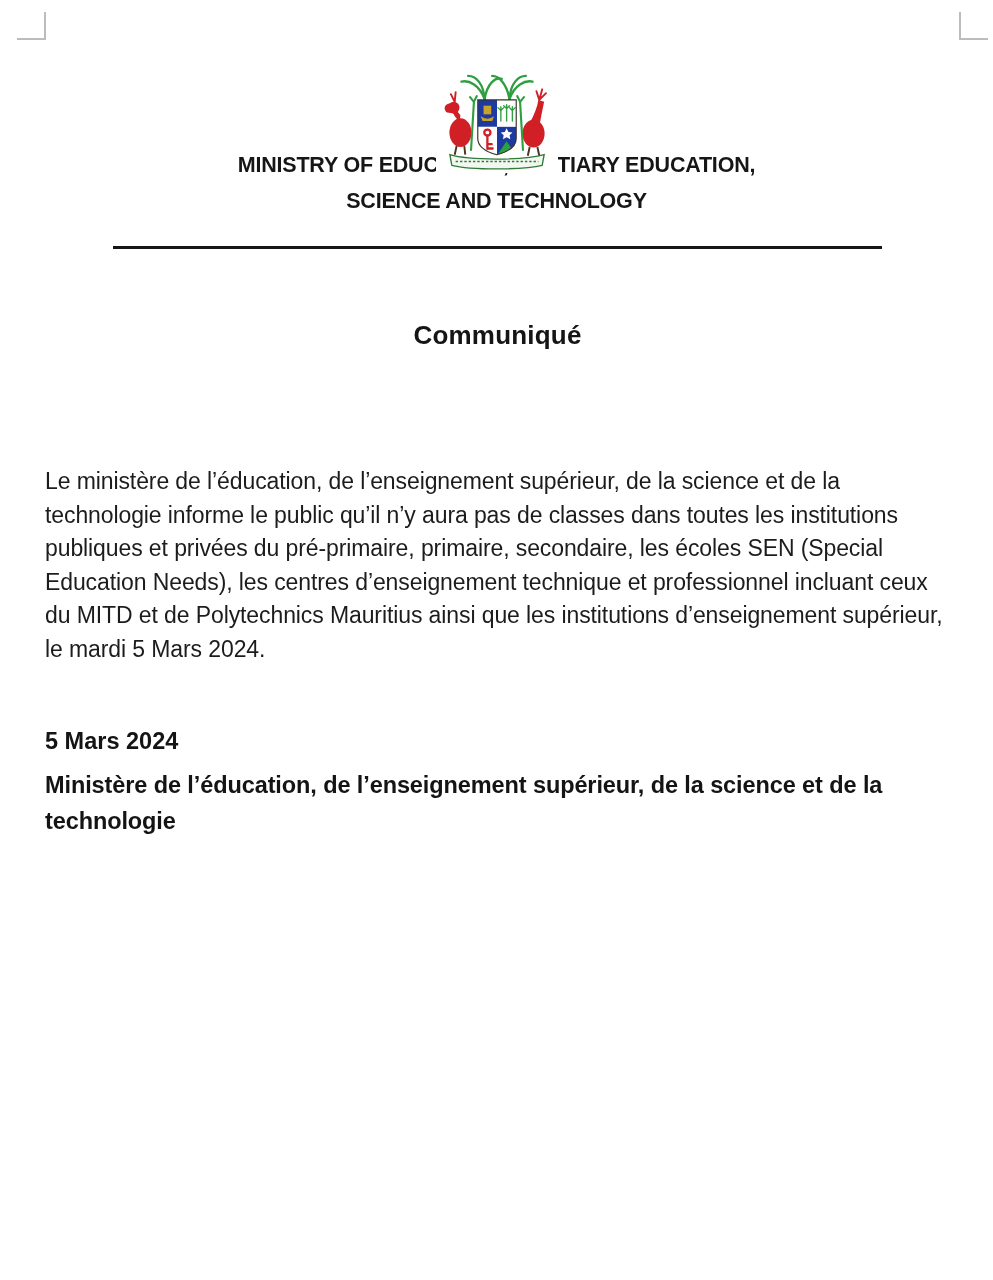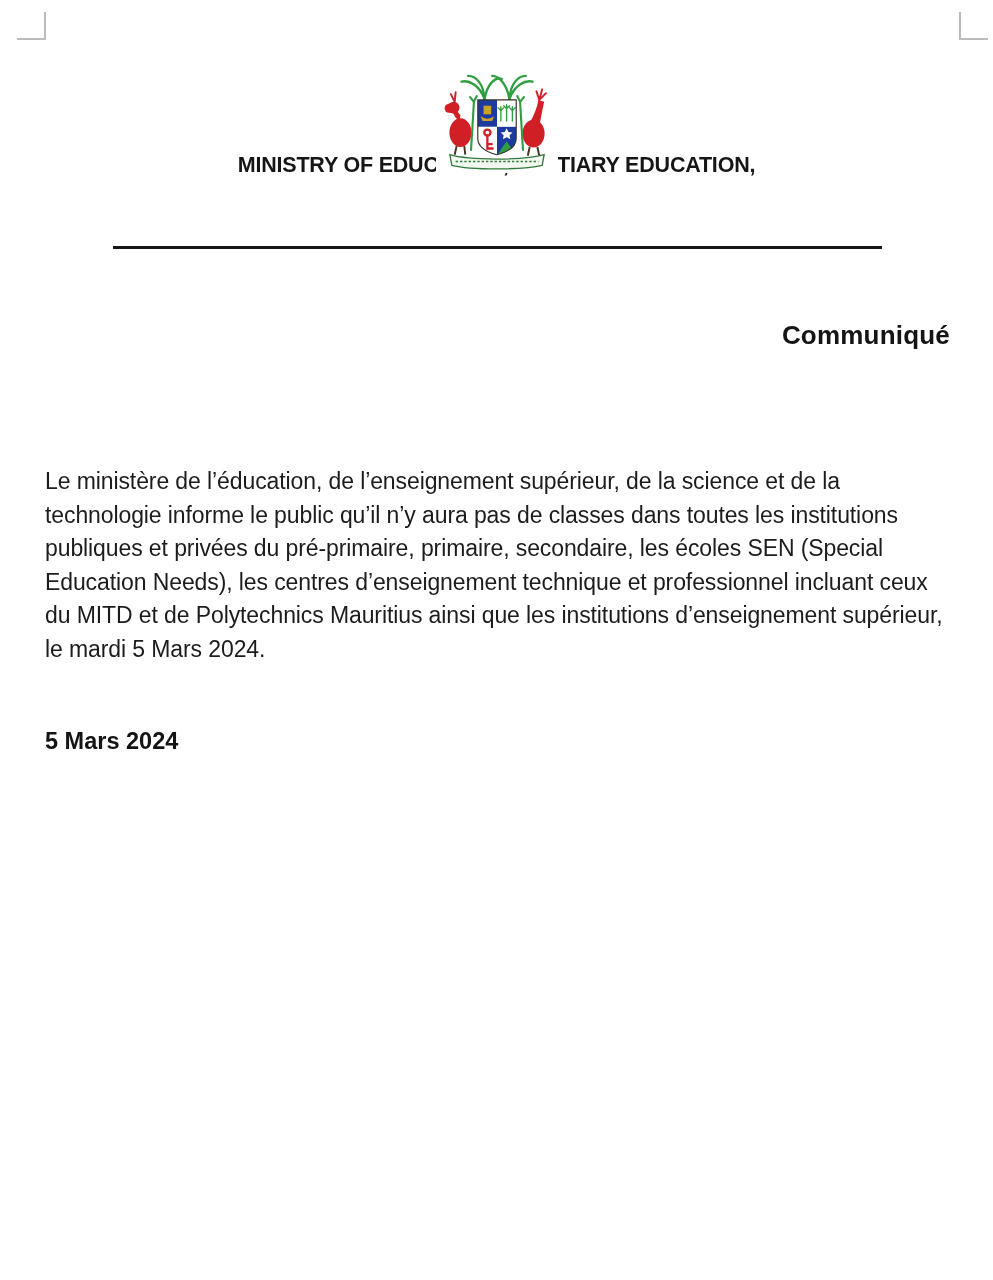--- a/index.html
+++ b/index.html
@@ -28,21 +28,21 @@
   .title-line{position:absolute;left:0;right:0;text-align:center;
     font-weight:700;font-size:21.5px;letter-spacing:-0.2px;color:#161616;}
   .title-line1{top:153px;}
   .title-line2{top:189px;}
   .logo{position:absolute;top:73px;left:50%;transform:translateX(-50%);
     width:122px;height:100px;background:#ffffff;z-index:2;}
   .logo svg{display:block;width:122px;height:100px;}
   .rule{position:absolute;top:246px;left:113px;width:769px;height:3px;background:var(--divider);}
 
   .main{position:absolute;top:249px;left:45px;width:905px;}
-  .heading{margin:71px 0 114px;text-align:right;font-size:26px;font-weight:600;letter-spacing:0.2px;color:#151515;}
+  .heading{margin:71px 0 114px;text-align:center;font-size:26px;font-weight:600;letter-spacing:0.2px;color:#151515;}
   .body-par{margin:4px 0 59px;font-size:23px;line-height:33.5px;color:var(--ink);letter-spacing:-0.1px;}
   .date-line{margin:0 0 8px;font-size:23.5px;line-height:33.5px;font-weight:700;color:#141414;}
   .signature{width:932px;font-size:23.5px;line-height:36px;font-weight:700;color:#141414;letter-spacing:-0.1px;}
 
   
   .f-red{fill:var(--em-red);} .s-red{stroke:var(--em-red);fill:none;}
   .f-green{fill:var(--em-green);} .s-green{stroke:var(--em-green);fill:none;}
   .f-blue{fill:var(--em-blue);}
   .f-gold{fill:var(--em-gold);}
   .s-dark{stroke:var(--em-dark);fill:none;}
@@ -52,20 +52,21 @@
   .shield-edge{fill:none;stroke:#38322a;stroke-width:1.2;}
 </style>
 </head>
 <body style="background: rgb(255, 255, 255);">
 
 <div class="corner corner-tl"></div>
 <div class="corner corner-tr"></div>
 
 <div class="header">
   <div class="title-line title-line1">MINISTRY OF EDUCATION, TERTIARY EDUCATION,</div>
+  <div class="title-line title-line2">SCIENCE AND TECHNOLOGY</div>
 
   <div class="logo">
     <svg viewBox="0 0 120 104" xmlns="http://www.w3.org/2000/svg" aria-hidden="true">
       <rect x="0" y="0" width="120" height="104" fill="#ffffff"></rect>
 
       <g class="s-green" stroke-width="2.4" stroke-linecap="round">
         <path d="M47 27 C42 13 31 7 23 9"></path>
         <path d="M47 27 C46 11 38 3 30 3"></path>
         <path d="M47 27 C50 11 58 4 65 6"></path>
         <path d="M73 27 C70 11 62 3 55 3"></path>
@@ -135,13 +136,14 @@
 
 <div class="main">
   <div class="heading">Communiqué</div>
 
   <p class="body-par">Le ministère de l’éducation, de l’enseignement supérieur, de la science et de la technologie informe le public qu’il n’y aura pas de classes dans toutes les institutions publiques et privées du pré-primaire, primaire, secondaire, les écoles SEN (Special Education Needs), les centres d’enseignement technique et professionnel incluant ceux du MITD et de Polytechnics Mauritius ainsi que les institutions d’enseignement supérieur, le mardi 5 Mars 2024.</p>
 
 
 
   <div class="date-line">5 Mars 2024</div>
 
+  <div class="signature">Ministère de l’éducation, de l’enseignement supérieur, de la science et de la technologie</div>
 </div>
 
 </body></html>

